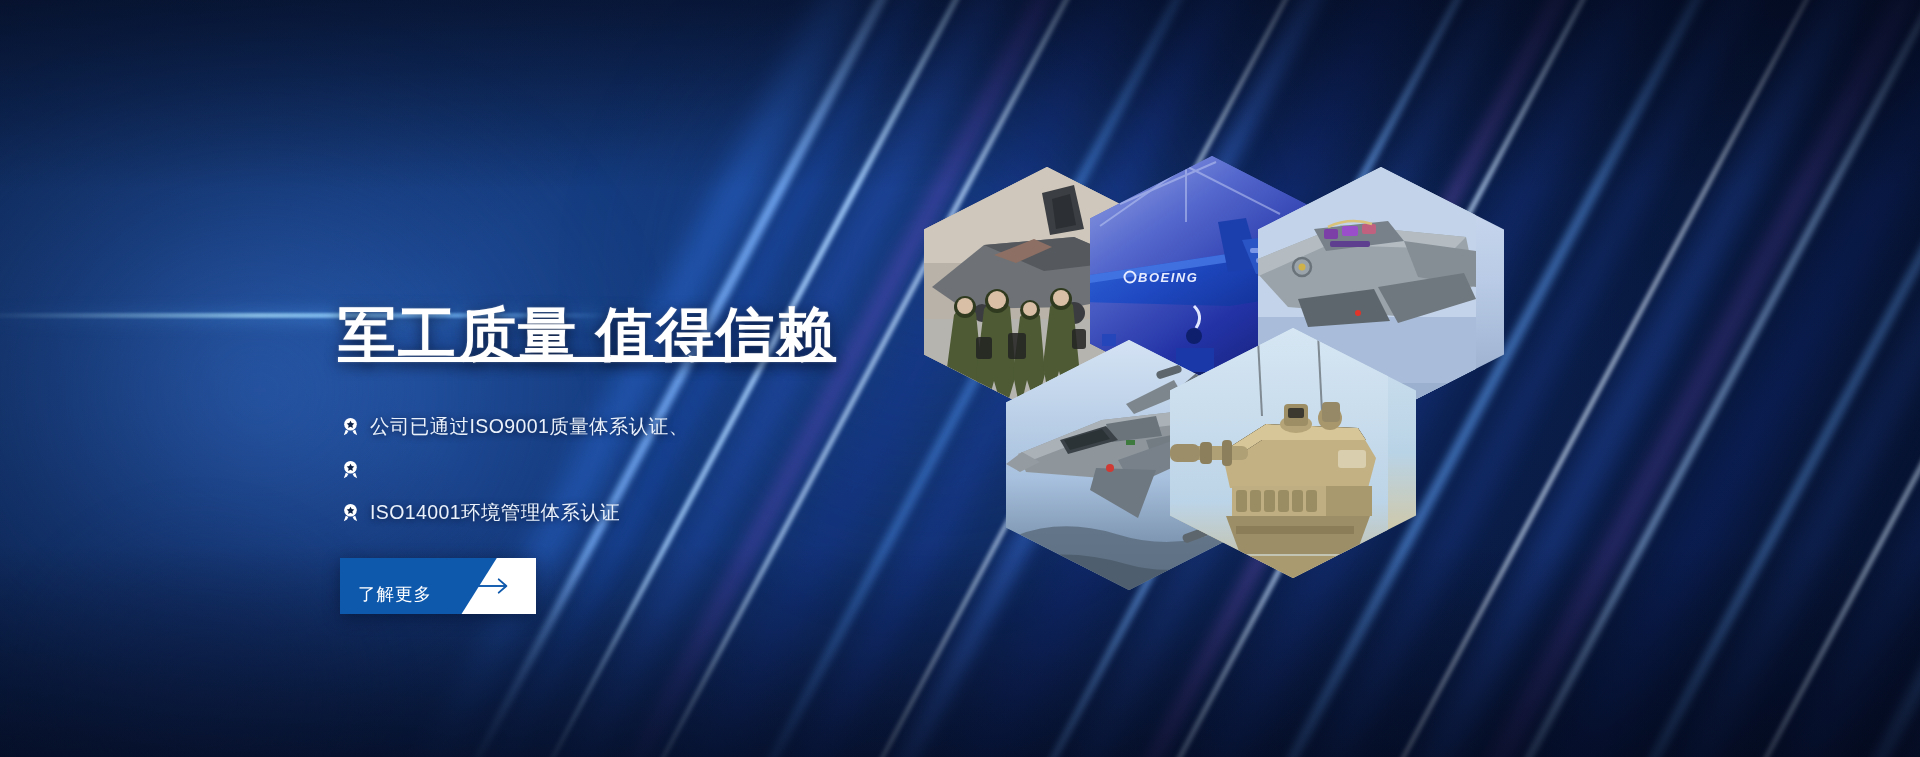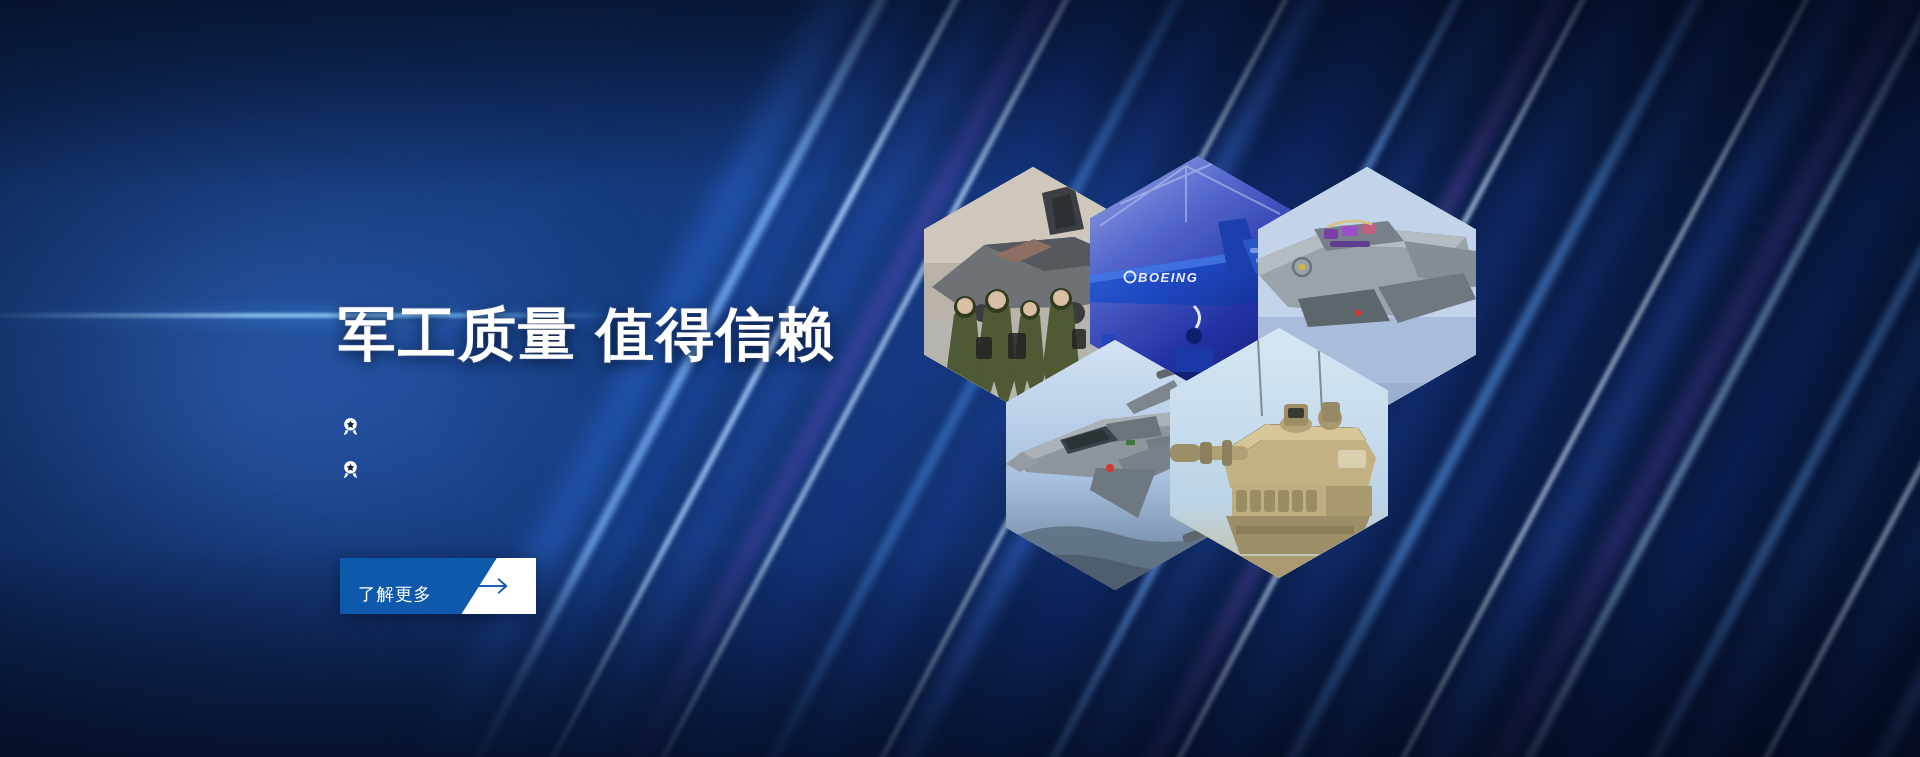--- a/index.html
+++ b/index.html
@@ -69,39 +69,41 @@
     border-radius:50%;
   }
 
   
   .hexwrap{position:absolute;left:900px;top:150px;width:620px;height:470px;}
   .hex{
     position:absolute;
     clip-path:polygon(50% 0%, 100% 25%, 100% 75%, 50% 100%, 0% 75%, 0% 25%);
     overflow:hidden;
     box-shadow:0 0 26px rgba(4,14,40,.55);
+    padding-left:28px;
   }
   .hex .scene{position:absolute;inset:0;}
 
   
   .badge{
     position:absolute;left:340px;top:243px;height:36px;
     display:flex;align-items:center;
     padding:0 17px;
     background:#1159ae;
     color:#fff;font-size:15.5px;letter-spacing:.5px;
     white-space:nowrap;
     box-shadow:0 2px 10px rgba(3,12,36,.4);
   }
   .headline{
     position:absolute;left:338px;top:296px;
     color:#ffffff;
     font-size:58px;font-weight:700;letter-spacing:2px;
     white-space:nowrap;
     text-shadow:0 3px 14px rgba(2,10,32,.75), 0 0 2px rgba(255,255,255,.35);
+    text-decoration:underline;
   }
   .bullets{position:absolute;left:340px;top:405px;}
   .bullet{
     display:flex;align-items:center;
     height:43px;
     color:#eaf1fb;font-size:19.5px;letter-spacing:.4px;
     text-shadow:0 1px 6px rgba(2,10,32,.7);
   }
   .bullet + .bullet{margin-top:0px;}
   .medal{width:21px;height:21px;margin-right:9px;flex:none;display:block;}
@@ -407,28 +409,38 @@
   <div class="headline">军工质量 值得信赖</div>
 
   <div class="bullets">
     <div class="bullet">
       <svg class="medal" viewBox="0 0 24 24">
         <circle cx="12" cy="9.5" r="7.2" fill="#ffffff"></circle>
         <path d="M12 5.4 l1.35 2.72 3.0 .44 -2.17 2.12 .51 2.99 -2.69 -1.41 -2.69 1.41 .51 -2.99 -2.17 -2.12 3.0 -.44z" fill="#0d2246"></path>
         <path d="M6.6 15.6 L4.4 22 l3.6 -2.1 L9.6 17z" fill="#ffffff"></path>
         <path d="M17.4 15.6 L19.6 22 l-3.6 -2.1 L14.4 17z" fill="#ffffff"></path>
       </svg>
+      <span>公司已通过ISO9001质量体系认证、</span>
     </div>
     <div class="bullet">
       <svg class="medal" viewBox="0 0 24 24">
         <circle cx="12" cy="9.5" r="7.2" fill="#ffffff"></circle>
         <path d="M12 5.4 l1.35 2.72 3.0 .44 -2.17 2.12 .51 2.99 -2.69 -1.41 -2.69 1.41 .51 -2.99 -2.17 -2.12 3.0 -.44z" fill="#0d2246"></path>
         <path d="M6.6 15.6 L4.4 22 l3.6 -2.1 L9.6 17z" fill="#ffffff"></path>
         <path d="M17.4 15.6 L19.6 22 l-3.6 -2.1 L14.4 17z" fill="#ffffff"></path>
       </svg>
+    </div>
+    <div class="bullet">
+      <svg class="medal" viewBox="0 0 24 24">
+        <circle cx="12" cy="9.5" r="7.2" fill="#ffffff"></circle>
+        <path d="M12 5.4 l1.35 2.72 3.0 .44 -2.17 2.12 .51 2.99 -2.69 -1.41 -2.69 1.41 .51 -2.99 -2.17 -2.12 3.0 -.44z" fill="#0d2246"></path>
+        <path d="M6.6 15.6 L4.4 22 l3.6 -2.1 L9.6 17z" fill="#ffffff"></path>
+        <path d="M17.4 15.6 L19.6 22 l-3.6 -2.1 L14.4 17z" fill="#ffffff"></path>
+      </svg>
+      <span>ISO14001环境管理体系认证</span>
     </div>
   </div>
 
   <div class="cta">
     <div class="blue"></div>
     <div class="white"></div>
     <div class="label">了解更多</div>
     <div class="arrow">
       <svg viewBox="0 0 40 24" width="38" height="24">
         <line x1="3" y1="12" x2="32" y2="12" stroke="#0f59ad" stroke-width="2"></line>

